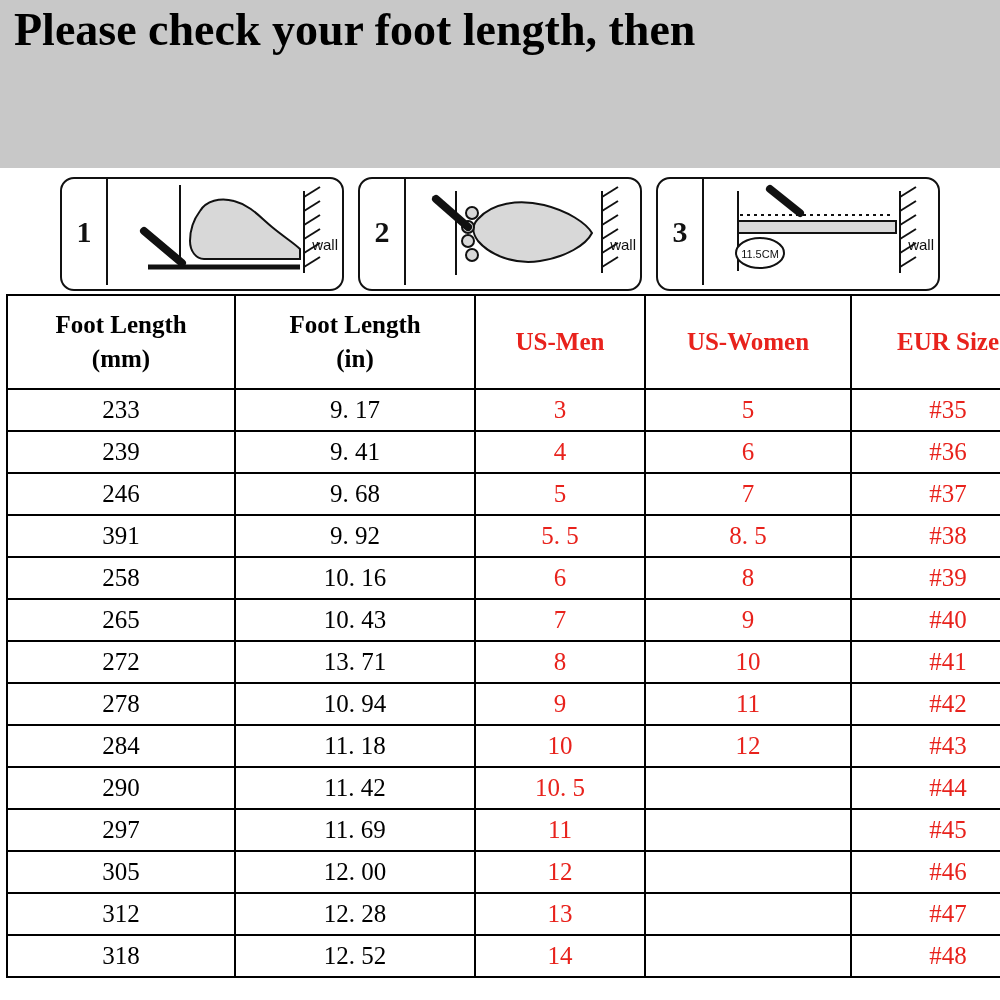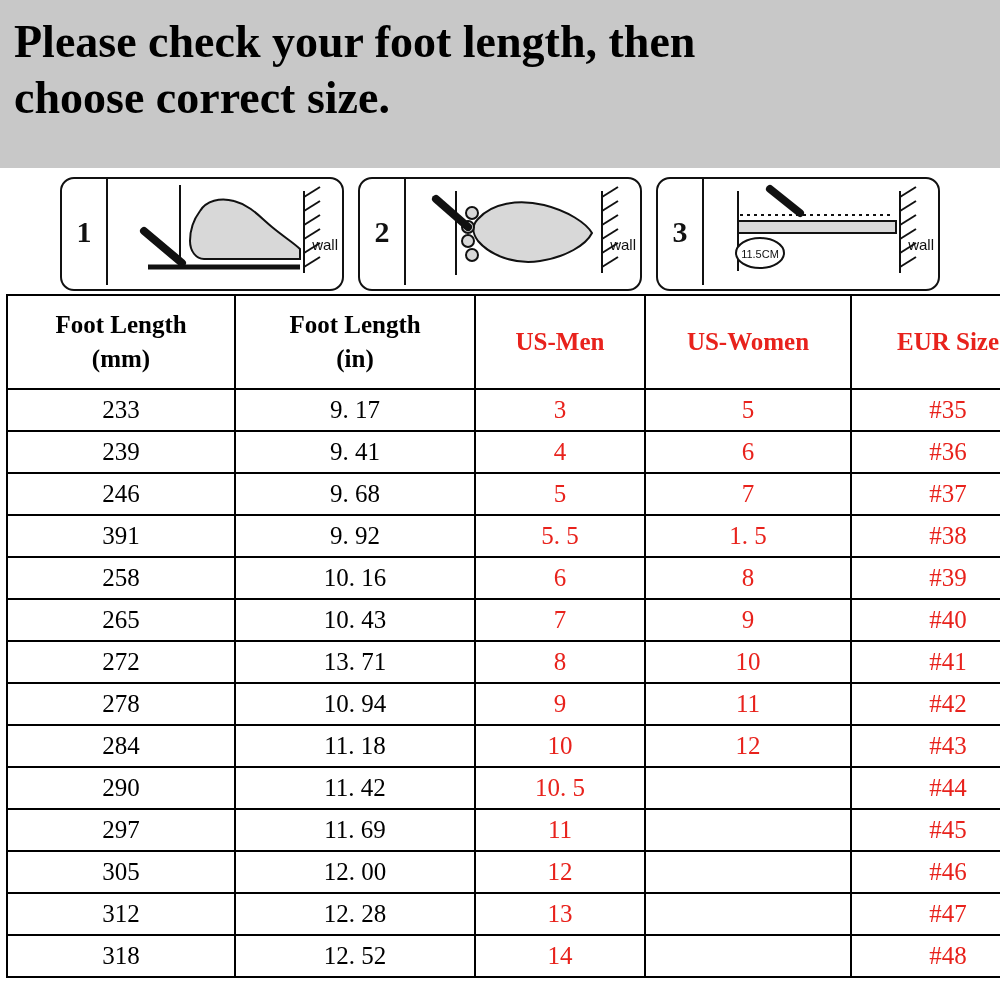--- a/index.html
+++ b/index.html
@@ -19,21 +19,21 @@
     position: relative;
     display: flex;
     flex-direction: column;
   }
 
   
   .banner {
     background: #c8c8c8;
     height: 168px;
     box-sizing: border-box;
-    padding: 14px 14px 0 14px;
+    padding: 2px 14px 0 14px;
   }
   .banner-text {
     font-family: "Liberation Serif", serif;
     font-size: 46px;
     font-weight: 700;
     line-height: 1.22;
     color: #000000;
     letter-spacing: 0px;
   }
 
@@ -127,21 +127,20 @@
   .w4 { width: 196px; }
   .w5 { width: 184px; }
 </style>
 </head>
 <body>
 
 <div class="page">
 
   <div class="banner">
     <div class="banner-text">Please check your foot length, then</div>
-    <div class="banner-text">choose correct size.</div>
   </div>
 
   <div class="steps">
 
     <div class="step-box">
       <div class="step-num">1</div>
       <div class="step-art">
         <svg width="232" height="106" viewBox="0 0 232 106">
 
           <line x1="196" y1="12" x2="196" y2="94" stroke="#111" stroke-width="2"></line>
@@ -264,21 +263,21 @@
             <td class="col-black">246</td>
             <td class="col-black">9. 68</td>
             <td class="col-red">5</td>
             <td class="col-red">7</td>
             <td class="col-red">#37</td>
           </tr>
         <tr>
             <td class="col-black">391</td>
             <td class="col-black">9. 92</td>
             <td class="col-red">5. 5</td>
-            <td class="col-red">1. 5</td>
+            <td class="col-red">8. 5</td>
             <td class="col-red">#38</td>
           </tr>
         <tr>
             <td class="col-black">258</td>
             <td class="col-black">10. 16</td>
             <td class="col-red">6</td>
             <td class="col-red">8</td>
             <td class="col-red">#39</td>
           </tr>
         <tr>

